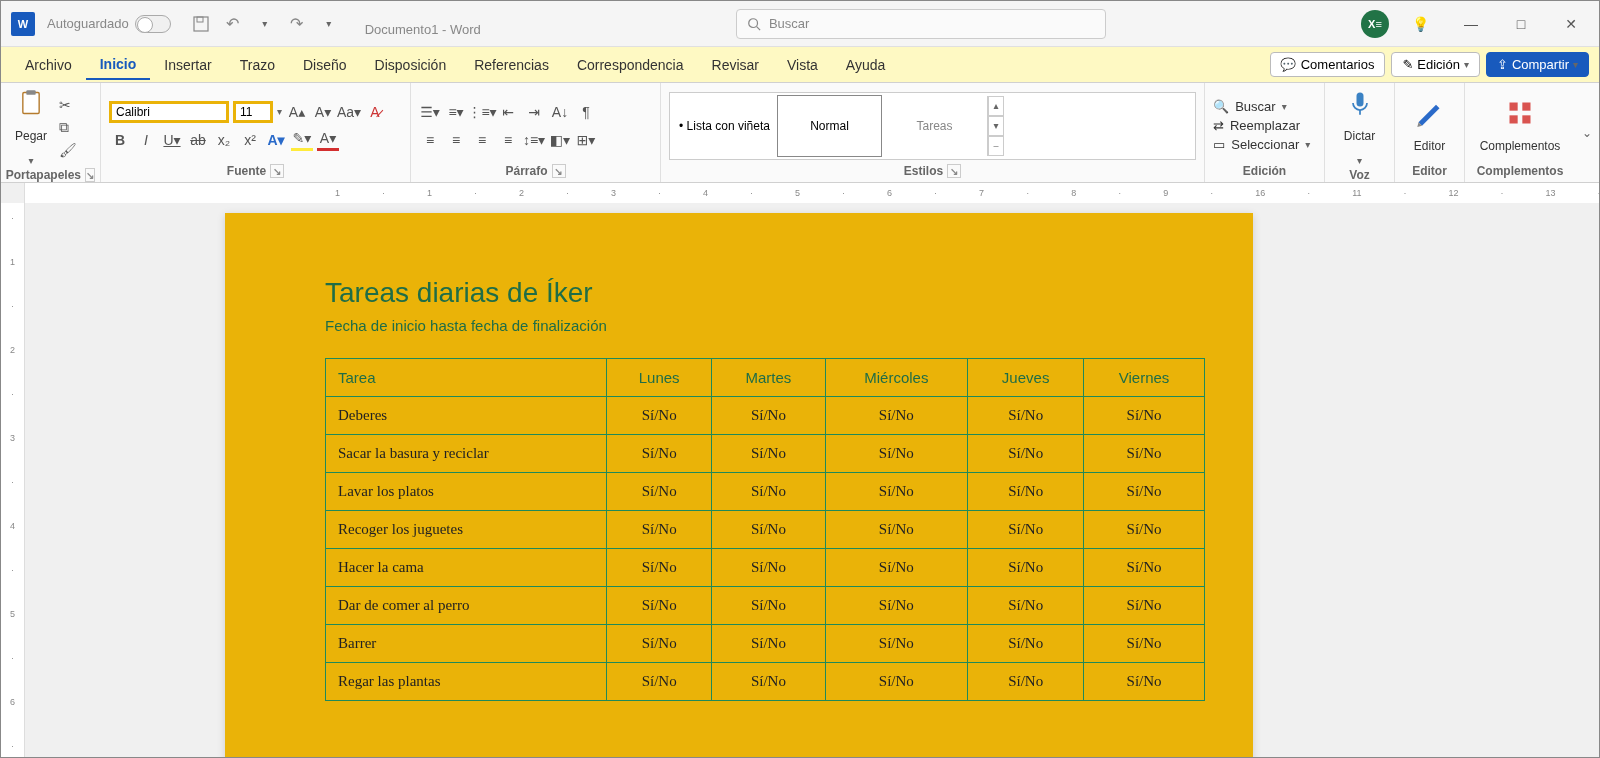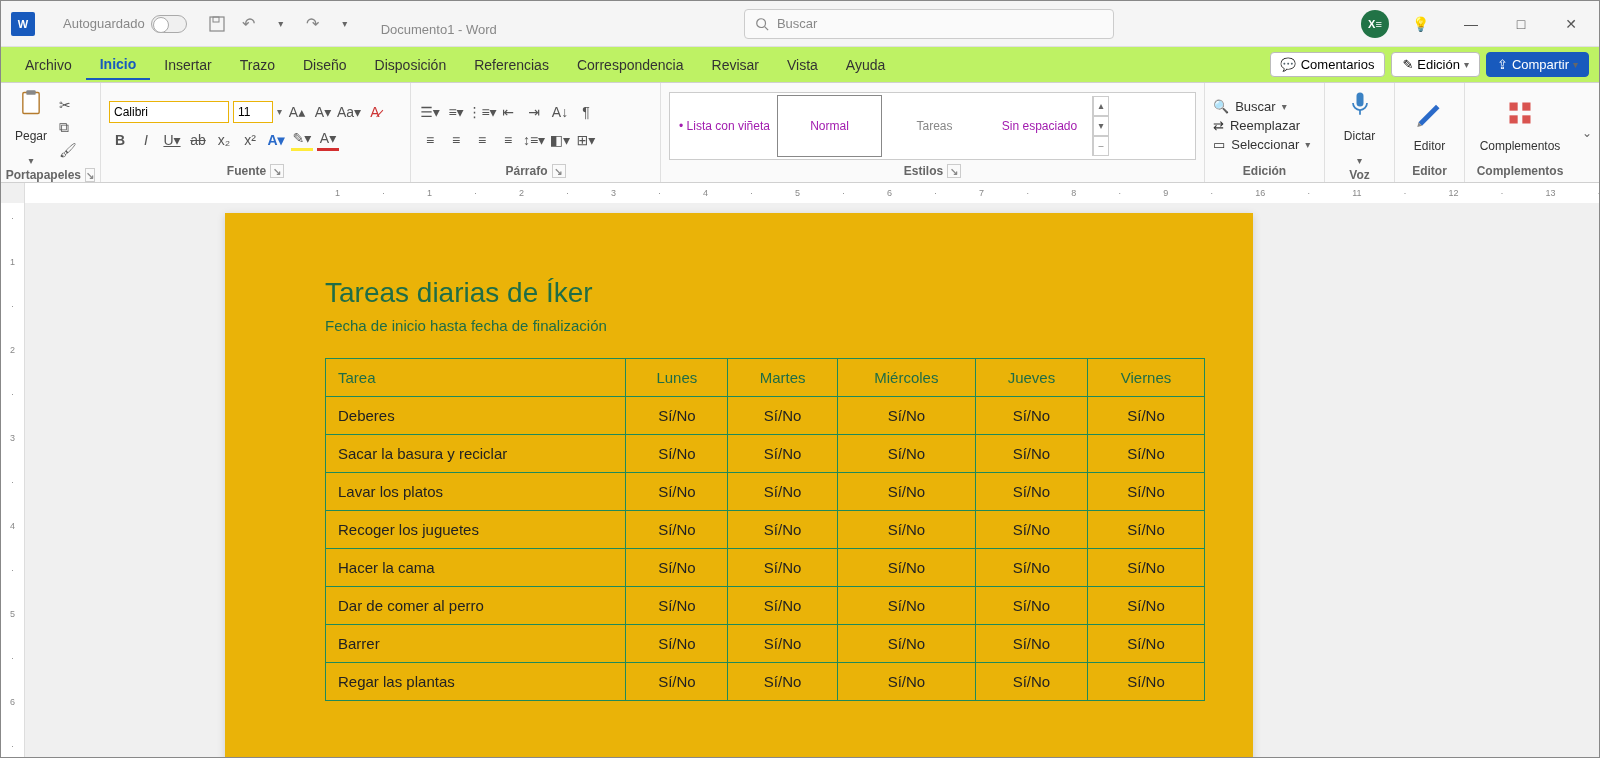--- a/index.html
+++ b/index.html
@@ -1,56 +1,56 @@
 <!DOCTYPE html>
 <html><head>
 <meta charset="utf-8">
 <style>
 * { margin: 0; padding: 0; box-sizing: border-box; }
 body { font-family: 'Segoe UI', Tahoma, sans-serif; background: #f3f3f3; width: 1600px; height: 758px; overflow: hidden; border: 1px solid #888; }
 
 
 .titlebar { height: 46px; background: #f5f5f5; display: flex; align-items: center; padding: 0 10px; border-bottom: 1px solid #e0e0e0; }
 .word-icon { width: 24px; height: 24px; background: #185abd; color: #fff; font-size: 11px; font-weight: bold; display: flex; align-items: center; justify-content: center; border-radius: 2px; margin-right: 12px; }
-.autoguardado { color: #888; font-size: 13px; margin-right: 6px; margin-left: 16px; }
+.autoguardado { color: #888; font-size: 13px; margin-right: 6px; }
 .toggle-off { width: 36px; height: 18px; border: 1px solid #aaa; border-radius: 10px; background: #f0f0f0; position: relative; margin-right: 14px; }
 .toggle-off::after { content: ''; position: absolute; width: 14px; height: 14px; background: #fff; border: 1px solid #aaa; border-radius: 50%; left: 1px; top: 1px; }
 .qat-icon { width: 20px; height: 20px; color: #888; margin: 0 6px; display: flex; align-items: center; justify-content: center; font-size: 16px; }
 .doc-title { color: #888; font-size: 13px; margin-left: 20px; margin-top: 12px; }
 .searchbar { margin-left: auto; width: 370px; height: 30px; border: 1px solid #ccc; border-radius: 4px; background: #fafafa; display: flex; align-items: center; padding: 0 10px; color: #888; font-size: 13px; margin-right: auto; }
 .searchbar svg { margin-right: 8px; }
 .titlebar-right { display: flex; align-items: center; gap: 14px; }
 .excel-icon { width: 28px; height: 28px; background: #217346; border-radius: 50%; color: #fff; font-size: 11px; display: flex; align-items: center; justify-content: center; font-weight: bold; }
 .win-btn { width: 36px; height: 28px; color: #555; display: flex; align-items: center; justify-content: center; font-size: 14px; }
 
 
-.tabs { height: 36px; background: #bef264; display: flex; align-items: center; padding: 0 10px; border-bottom: 1px solid #d0d0d0; }
+.tabs { height: 36px; background: #fef9c3; display: flex; align-items: center; padding: 0 10px; border-bottom: 1px solid #d0d0d0; }
 .tab { padding: 6px 14px; font-size: 14px; color: #333; cursor: pointer; }
 .tab.active { border-bottom: 2px solid #185abd; color: #185abd; font-weight: 600; }
 .tabs-right { margin-left: auto; display: flex; gap: 6px; }
 .pill-btn { border: 1px solid #bbb; background: #fff; padding: 4px 10px; border-radius: 4px; font-size: 13px; display: flex; align-items: center; gap: 4px; cursor: pointer; }
 .pill-btn.share { background: #185abd; color: #fff; border-color: #185abd; }
 
 
 .ribbon { height: 100px; background: #fafafa; display: flex; border-bottom: 1px solid #d0d0d0; font-size: 12px; }
 .rgroup { border-right: 1px solid #e0e0e0; padding: 4px 8px 2px 8px; display: flex; flex-direction: column; justify-content: space-between; }
 .rgroup-label { text-align: center; color: #666; font-size: 12px; padding-bottom: 2px; display: flex; justify-content: center; align-items: center; gap: 4px; font-weight: bold; }
 .rgroup-body { display: flex; align-items: center; gap: 6px; flex: 1; }
 .big-btn { display: flex; flex-direction: column; align-items: center; justify-content: center; gap: 12px; padding: 2px 6px; cursor: pointer; color: #333; font-size: 12px; }
 .big-btn svg { width: 28px; height: 28px; }
 .small-icons { display: flex; flex-direction: column; gap: 6px; }
 .small-icons span { font-size: 14px; color: #555; cursor: pointer; }
 .font-row { display: flex; align-items: center; gap: 4px; }
-.font-select { border: 1px solid #eab308; background: #fff; height: 22px; font-size: 12px; padding: 0 4px; }
+.font-select { border: 3px solid #eab308; background: #fff; height: 22px; font-size: 12px; padding: 0 4px; }
 .font-name { width: 120px; }
 .font-size { width: 40px; }
 .icon-btn { width: 22px; height: 22px; display: flex; align-items: center; justify-content: center; color: #555; cursor: pointer; font-size: 14px; }
 .font-rows { display: flex; flex-direction: column; gap: 6px; }
 .style-strip { display: flex; align-items: center; gap: 0; border:1px solid #ccc; background:#fff; padding:2px;}
-.style-item { width: 105px; height: 62px; display: flex; align-items: center; justify-content: center; font-size: 12px; color: #a21caf; cursor: pointer; }
+.style-item { width: 105px; height: 62px; display: flex; align-items: center; justify-content: center; font-size: 12px; color: #000000; cursor: pointer; }
 .style-item.selected { border: 1px solid #888; }
 .style-scroll { display: flex; flex-direction: column; gap:0; border-left:1px solid #ccc; }
 .style-scroll div { width: 16px; height:20px; border:1px solid #ccc; display:flex; align-items:center; justify-content:center; font-size:10px; color:#666; cursor:pointer; }
 .edit-col { display:flex; flex-direction:column; gap:4px; align-items:flex-start; font-size:13px; color:#333; }
 .edit-col div { display:flex; align-items:center; gap:6px; cursor:pointer; }
 .dlg-launch { font-size:10px; color:#888; border:1px solid #ccc; width:14px; height:14px; display:flex; align-items:center; justify-content:center;}
 
 
 .ruler-area { height: 20px; background: #fff; display:flex; }
 .ruler-corner { width: 24px; background:#f0f0f0; border-right:1px solid #ddd; }
@@ -60,21 +60,21 @@
 .content-wrap { display:flex; height: calc(758px - 46px - 36px - 100px - 20px); background:#f0f0f0; }
 .vruler { width:24px; background:#fff; border-right:1px solid #ddd; font-size:9px; color:#888; display:flex; flex-direction:column; align-items:center; padding-top:10px; gap:34px; }
 .page-area { flex:1; overflow:auto; padding: 10px 0 0 200px; }
 .page { width: 1028px; min-height: 540px; background:#eab308; box-shadow: 0 2px 8px rgba(0,0,0,.15); padding: 64px 100px; }
 .doc-heading { color: #1f6d47; font-size: 28px; font-weight:400; margin-bottom: 8px; }
 .doc-sub { color:#1f6d47; font-size: 15px; margin-bottom: 24px; }
 table.tasks { border-collapse: collapse; width: 880px; }
 table.tasks th, table.tasks td { border: 1px solid #1f8a5a; padding: 10px 12px; font-size: 15px; text-align: left; }
 table.tasks th { color:#1f6d47; font-weight:400; }
 table.tasks th.c, table.tasks td.c { text-align:center; }
-table.tasks td { color:#222; }
+table.tasks td { color:#222;font-family:Liberation Serif, serif; }
 .chev { font-size:10px; color:#666; }
 .collapse-caret { margin-left:auto; width:24px; display:flex; align-items:center; justify-content:center; color:#666; cursor:pointer; }
 </style>
 </head>
 <body>
 
 <div class="titlebar">
   <div class="word-icon">W</div>
   <span class="autoguardado">Autoguardado</span>
   <div class="toggle-off"></div>
@@ -207,21 +207,20 @@
         <span class="dlg-launch">↘</span>
       </div>
   </div>
 
   <div class="rgroup" style="flex:1">
     <div class="rgroup-body">
       <div class="style-strip" style="flex:1">
         <div class="style-item">• Lista con viñeta</div>
         <div class="style-item selected">Normal</div>
         <div class="style-item" style="color:#888">Tareas</div>
-        <div class="style-item">Sin espaciado</div>
         <div class="style-scroll">
           <div>▴</div>
           <div>▾</div>
           <div>⎯</div>
         </div>
       </div>
     </div>
     <div class="rgroup-label">
         <span>Estilos</span>
         <span class="dlg-launch">↘</span>

